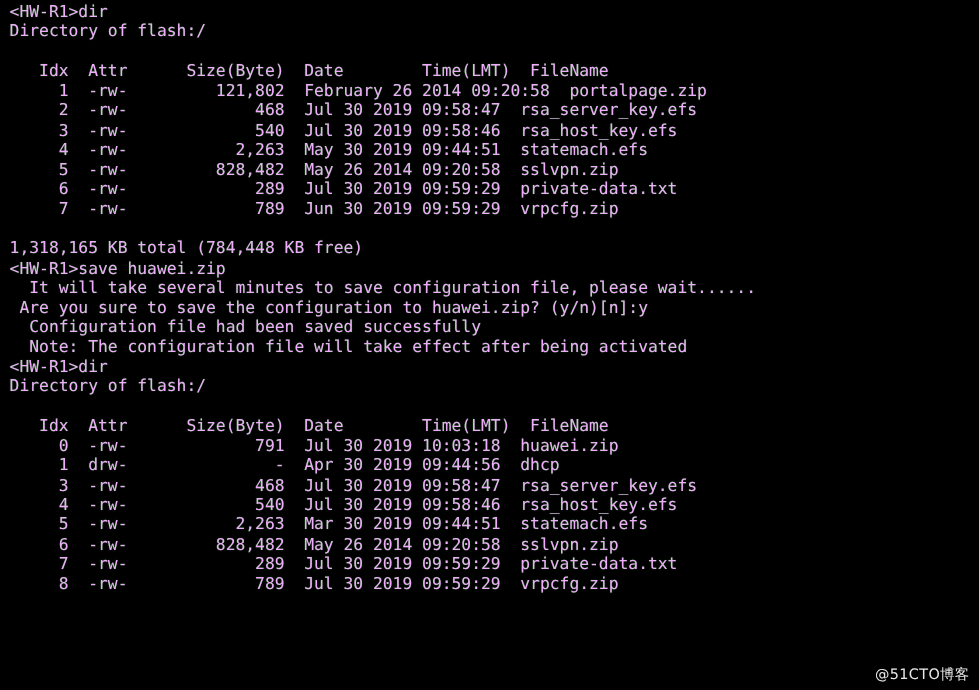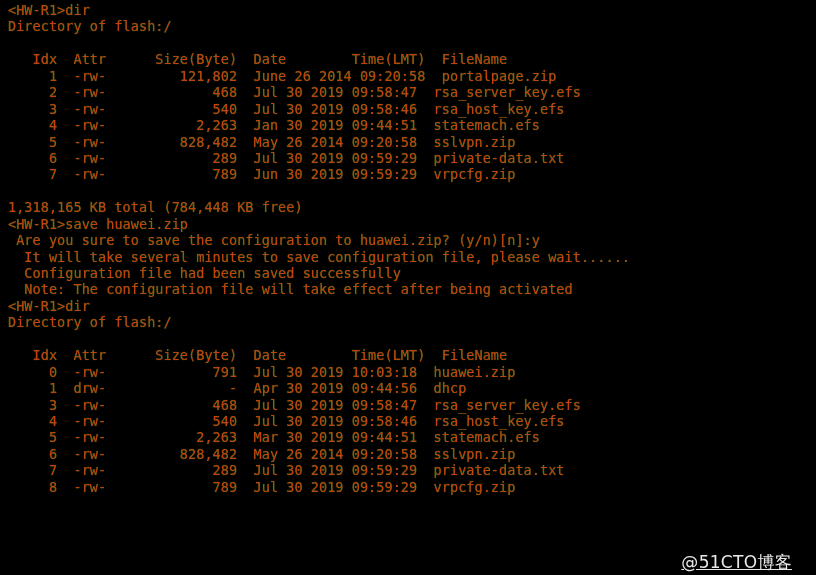--- a/index.html
+++ b/index.html
@@ -24,61 +24,60 @@
     font-size: 13.6px;
     line-height: 16.45px;
     letter-spacing: 0px;
     padding: 2px 0 0 8px;
     box-sizing: border-box;
     overflow: hidden;
   }
   .line {
     white-space: pre;
     height: 16.45px;
-    color: #c2410c;
+    color: #f0abfc;
     text-shadow: 0 0 1px rgba(40,230,40,0.55);
   }
   .line.blank {
     color: transparent;
   }
   #watermark {
     position: absolute;
-    right: 24px;
+    right: 8px;
     bottom: 4px;
     color: #e8e8e8;
     font-family: "DejaVu Sans", "Liberation Sans", sans-serif;
-    font-size: 17px;
+    font-size: 12px;
     line-height: 18px;
     letter-spacing: 0.3px;
     white-space: pre;
     text-shadow: none;
-    text-decoration: underline;
   }
 </style>
 </head>
 <body>
 
 <div id="terminal">
   <div id="console-output">
       <div class="line">&lt;HW-R1&gt;dir</div>
       <div class="line">Directory of flash:/</div>
       <div class="line blank"></div>
       <div class="line">   Idx  Attr      Size(Byte)  Date        Time(LMT)  FileName</div>
-      <div class="line">     1  -rw-         121,802  June 26 2014 09:20:58  portalpage.zip</div>
+      <div class="line">     1  -rw-         121,802  February 26 2014 09:20:58  portalpage.zip</div>
       <div class="line">     2  -rw-             468  Jul 30 2019 09:58:47  rsa_server_key.efs</div>
       <div class="line">     3  -rw-             540  Jul 30 2019 09:58:46  rsa_host_key.efs</div>
-      <div class="line">     4  -rw-           2,263  Jan 30 2019 09:44:51  statemach.efs</div>
+      <div class="line">     4  -rw-           2,263  May 30 2019 09:44:51  statemach.efs</div>
       <div class="line">     5  -rw-         828,482  May 26 2014 09:20:58  sslvpn.zip</div>
       <div class="line">     6  -rw-             289  Jul 30 2019 09:59:29  private-data.txt</div>
       <div class="line">     7  -rw-             789  Jun 30 2019 09:59:29  vrpcfg.zip</div>
       <div class="line blank"></div>
       <div class="line">1,318,165 KB total (784,448 KB free)</div>
       <div class="line">&lt;HW-R1&gt;save huawei.zip</div>
+      <div class="line">  It will take several minutes to save configuration file, please wait......</div>
       <div class="line"> Are you sure to save the configuration to huawei.zip? (y/n)[n]:y</div>
-      <div class="line">  It will take several minutes to save configuration file, please wait......</div>
       <div class="line">  Configuration file had been saved successfully</div>
       <div class="line">  Note: The configuration file will take effect after being activated</div>
       <div class="line">&lt;HW-R1&gt;dir</div>
       <div class="line">Directory of flash:/</div>
       <div class="line blank"></div>
       <div class="line">   Idx  Attr      Size(Byte)  Date        Time(LMT)  FileName</div>
       <div class="line">     0  -rw-             791  Jul 30 2019 10:03:18  huawei.zip</div>
       <div class="line">     1  drw-               -  Apr 30 2019 09:44:56  dhcp</div>
       <div class="line">     3  -rw-             468  Jul 30 2019 09:58:47  rsa_server_key.efs</div>
       <div class="line">     4  -rw-             540  Jul 30 2019 09:58:46  rsa_host_key.efs</div>

